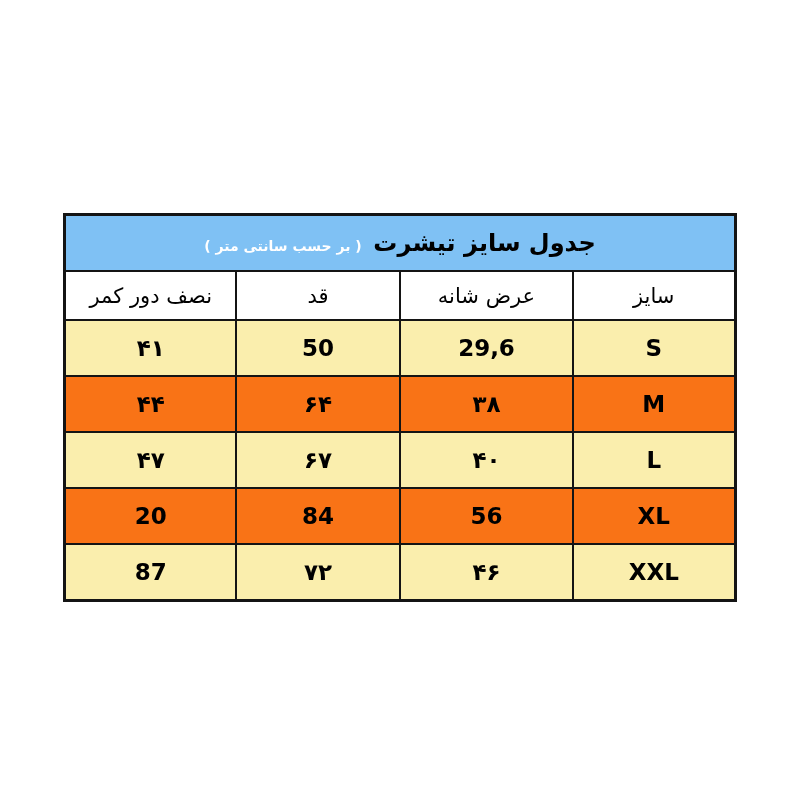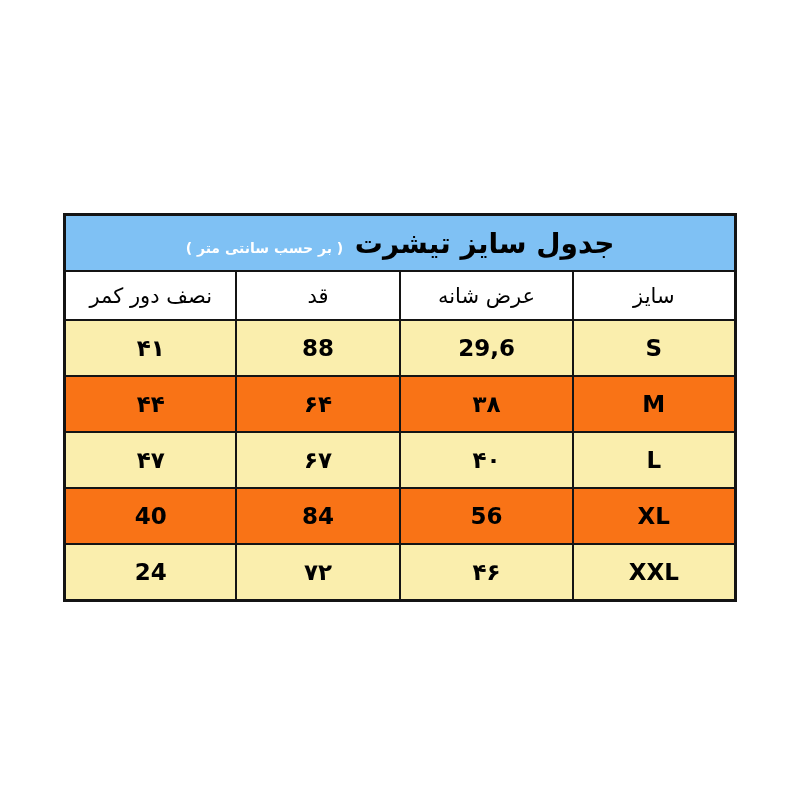--- a/index.html
+++ b/index.html
@@ -33,21 +33,21 @@
     color: #000000;
     overflow: hidden;
     white-space: nowrap;
   }
   .title-cell {
     background: #7fc1f4;
     height: 54px;
     font-weight: 700;
   }
   .title-cell .title {
-    font-size: 28px;
+    font-size: 24px;
     color: #000000;
     font-weight: 700;
   }
   .title-cell .subtitle {
     font-size: 14px;
     color: #ffffff;
     font-weight: 700;
     margin-right: 6px;
   }
   tr.header-row th {
@@ -86,42 +86,42 @@
         <th>سایز</th>
         <th>عرض شانه</th>
         <th>قد</th>
         <th>نصف دور کمر</th>
       </tr>
     </thead>
     <tbody>
       <tr class="data-row row-yellow">
         <td>S</td>
         <td>29,6</td>
-        <td>88</td>
+        <td>50</td>
         <td>۴۱</td>
       </tr>
       <tr class="data-row row-white">
         <td>M</td>
         <td>۳۸</td>
         <td>۶۴</td>
         <td>۴۴</td>
       </tr>
       <tr class="data-row row-yellow">
         <td>L</td>
         <td>۴۰</td>
         <td>۶۷</td>
         <td>۴۷</td>
       </tr>
       <tr class="data-row row-white">
         <td>XL</td>
         <td>56</td>
         <td>84</td>
-        <td>40</td>
+        <td>20</td>
       </tr>
       <tr class="data-row row-yellow">
         <td>XXL</td>
         <td>۴۶</td>
         <td>۷۲</td>
-        <td>24</td>
+        <td>87</td>
       </tr>
     </tbody>
   </table>
 </div>
 
 </body></html>

